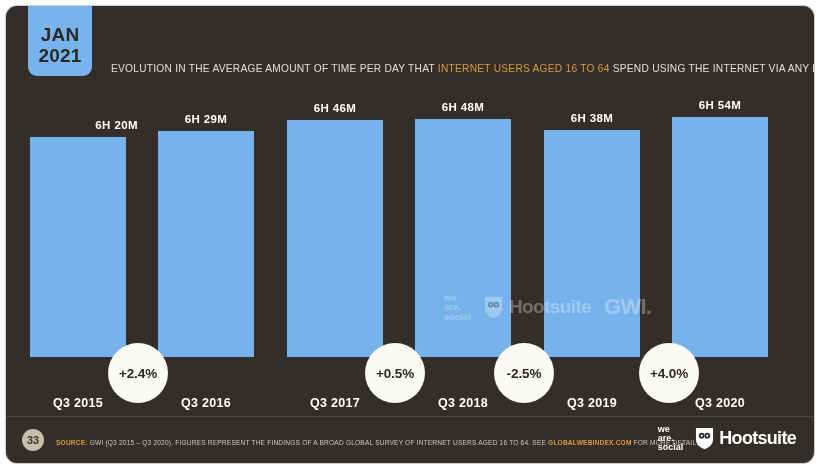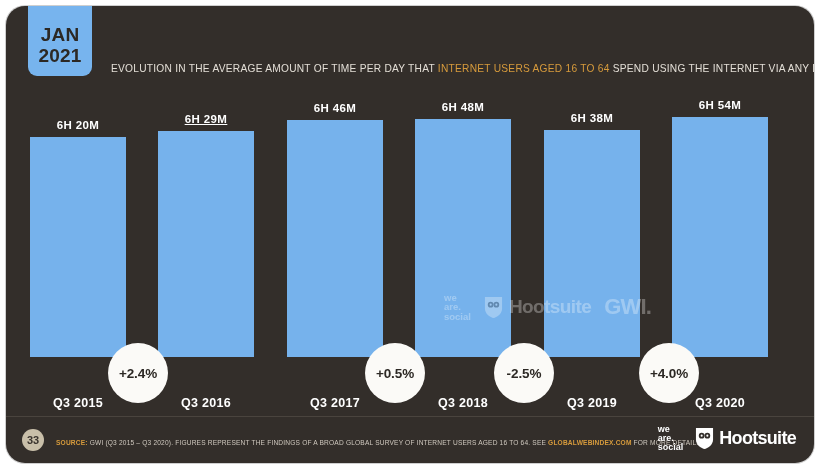--- a/index.html
+++ b/index.html
@@ -4,21 +4,21 @@
 <style>
   html,body{margin:0;padding:0;background:#ffffff;}
   body{width:820px;height:469px;overflow:hidden;font-family:"Liberation Sans",sans-serif;}
 
   .slide{
     position:relative;width:820px;height:469px;box-sizing:border-box;
     background:#ffffff;padding:6px;
   }
   .canvas{
     position:relative;width:808px;height:457px;background:#332E2A;
-    border-radius:19px;overflow:hidden;
+    border-radius:11px;overflow:hidden;
     box-shadow:0 0 0 1px #cfcfcf;
   }
 
   
   .date-badge{
     position:absolute;left:22px;top:-14px;width:64px;height:84px;
     background:#77B4EE;border-radius:9px;
     display:flex;flex-direction:column;align-items:center;justify-content:flex-end;
     padding-bottom:10px;box-sizing:border-box;
   }
@@ -97,22 +97,22 @@
     <div class="date-badge">
       <span class="dm">JAN</span>
       <span class="dy">2021</span>
     </div>
 
 
     <div class="subtitle"><span>EVOLUTION IN THE AVERAGE AMOUNT OF TIME PER DAY THAT </span><span class="hl">INTERNET USERS AGED 16 TO 64</span><span> SPEND USING THE INTERNET VIA ANY DEVICE</span></div>
 
     <div class="plot">
 
-      <div class="bar-value" style="left:24px;top:113px;width:96px;">6H 20M</div>
-      <div class="bar-value" style="left:152px;top:107px;width:96px;text-decoration:underline;">6H 29M</div>
+      <div class="bar-value" style="left:36px;top:113px;width:96px;text-align:right;">6H 20M</div>
+      <div class="bar-value" style="left:152px;top:107px;width:96px;">6H 29M</div>
       <div class="bar-value" style="left:281px;top:96px;width:96px;">6H 46M</div>
       <div class="bar-value" style="left:409px;top:95px;width:96px;">6H 48M</div>
       <div class="bar-value" style="left:538px;top:106px;width:96px;">6H 38M</div>
       <div class="bar-value" style="left:666px;top:93px;width:96px;">6H 54M</div>
 
       <div class="bar" style="left:24px;top:131px;width:96px;height:220px;"></div>
       <div class="bar" style="left:152px;top:125px;width:96px;height:226px;"></div>
       <div class="bar" style="left:281px;top:114px;width:96px;height:237px;"></div>
       <div class="bar" style="left:409px;top:113px;width:96px;height:238px;"></div>
       <div class="bar" style="left:538px;top:124px;width:96px;height:227px;"></div>

